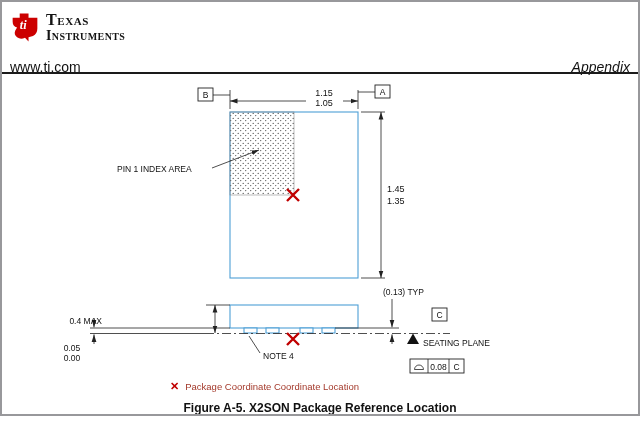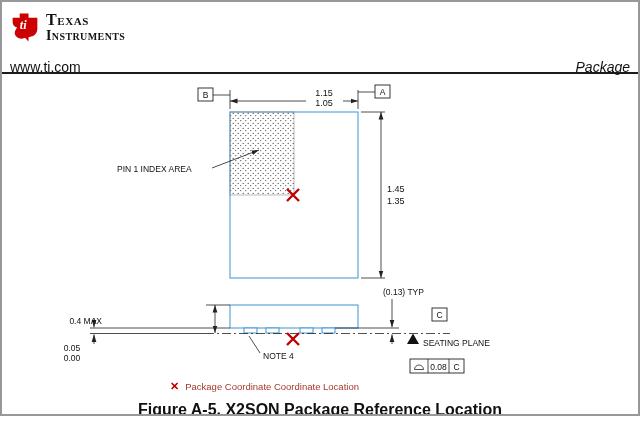--- a/index.html
+++ b/index.html
@@ -24,41 +24,41 @@
   .drawing text{font-family:"Liberation Sans",sans-serif;fill:#111;font-size:8.5px;}
   .drawing .t9{font-size:9px;}
   .pkg{fill:#fff;stroke:#4d9fd6;stroke-width:1.1;}
   .dim{stroke:#222;stroke-width:0.8;fill:none;}
   .dash{stroke:#222;stroke-width:0.8;fill:none;stroke-dasharray:9 3 2 3;}
   .redx{stroke:#c00000;stroke-width:2.4;fill:none;}
   .dbox{fill:#fff;stroke:#222;stroke-width:0.9;}
   
   .legend{position:absolute;top:379px;left:168px;display:flex;align-items:center;gap:6px;font-size:9.5px;color:#a43a2c;}
   .legend .xmark{color:#c00000;font-weight:900;font-size:11px;line-height:1;}
-  .caption{position:absolute;top:399px;left:0;right:0;text-align:center;font-size:16px;font-weight:bold;color:#111;}
+  .caption{position:absolute;top:399px;left:0;right:0;text-align:center;font-size:12px;font-weight:bold;color:#111;}
 </style>
 </head>
 <body>
 
 <div class="page">
 
   <div class="masthead">
     <svg class="ti-bug" viewBox="0 0 34 36" aria-hidden="true">
       <path fill="#cc0000" d="M11,2 L21,2 L21,7 L31,7 L31,19 Q31,25 26,27.5 L21,29 L21,34 L17,29.5 Q12,32 8,29 Q4,26 6,21.5 L8,18 Q3,16.5 3,11.5 L3,7 L11,7 Z"></path>
       <text x="11" y="20" fill="#fff" font-size="14" font-style="italic" font-weight="bold" font-family="Liberation Serif, serif">ti</text>
     </svg>
     <div class="wordmark">
       <div class="l1">Texas</div>
       <div class="l2">Instruments</div>
     </div>
   </div>
 
   <div class="site-row">
     <a href="#" class="site-link">www.ti.com</a>
-    <span class="section-label">Package</span>
+    <span class="section-label">Appendix</span>
   </div>
   <div class="rule"></div>
 
   <svg class="drawing" width="640" height="298" viewBox="0 76 640 298" xmlns="http://www.w3.org/2000/svg">
     <defs>
       <marker id="arr" viewBox="0 0 8 6" markerWidth="8" markerHeight="6" refX="7.5" refY="3" orient="auto-start-reverse" markerUnits="userSpaceOnUse">
         <path d="M0,0.6 L7.5,3 L0,5.4 Z" fill="#222"></path>
       </marker>
       <pattern id="stipple" patternUnits="userSpaceOnUse" width="5" height="5">
         <circle cx="1.2" cy="1.4" r="0.65" fill="#555"></circle>

